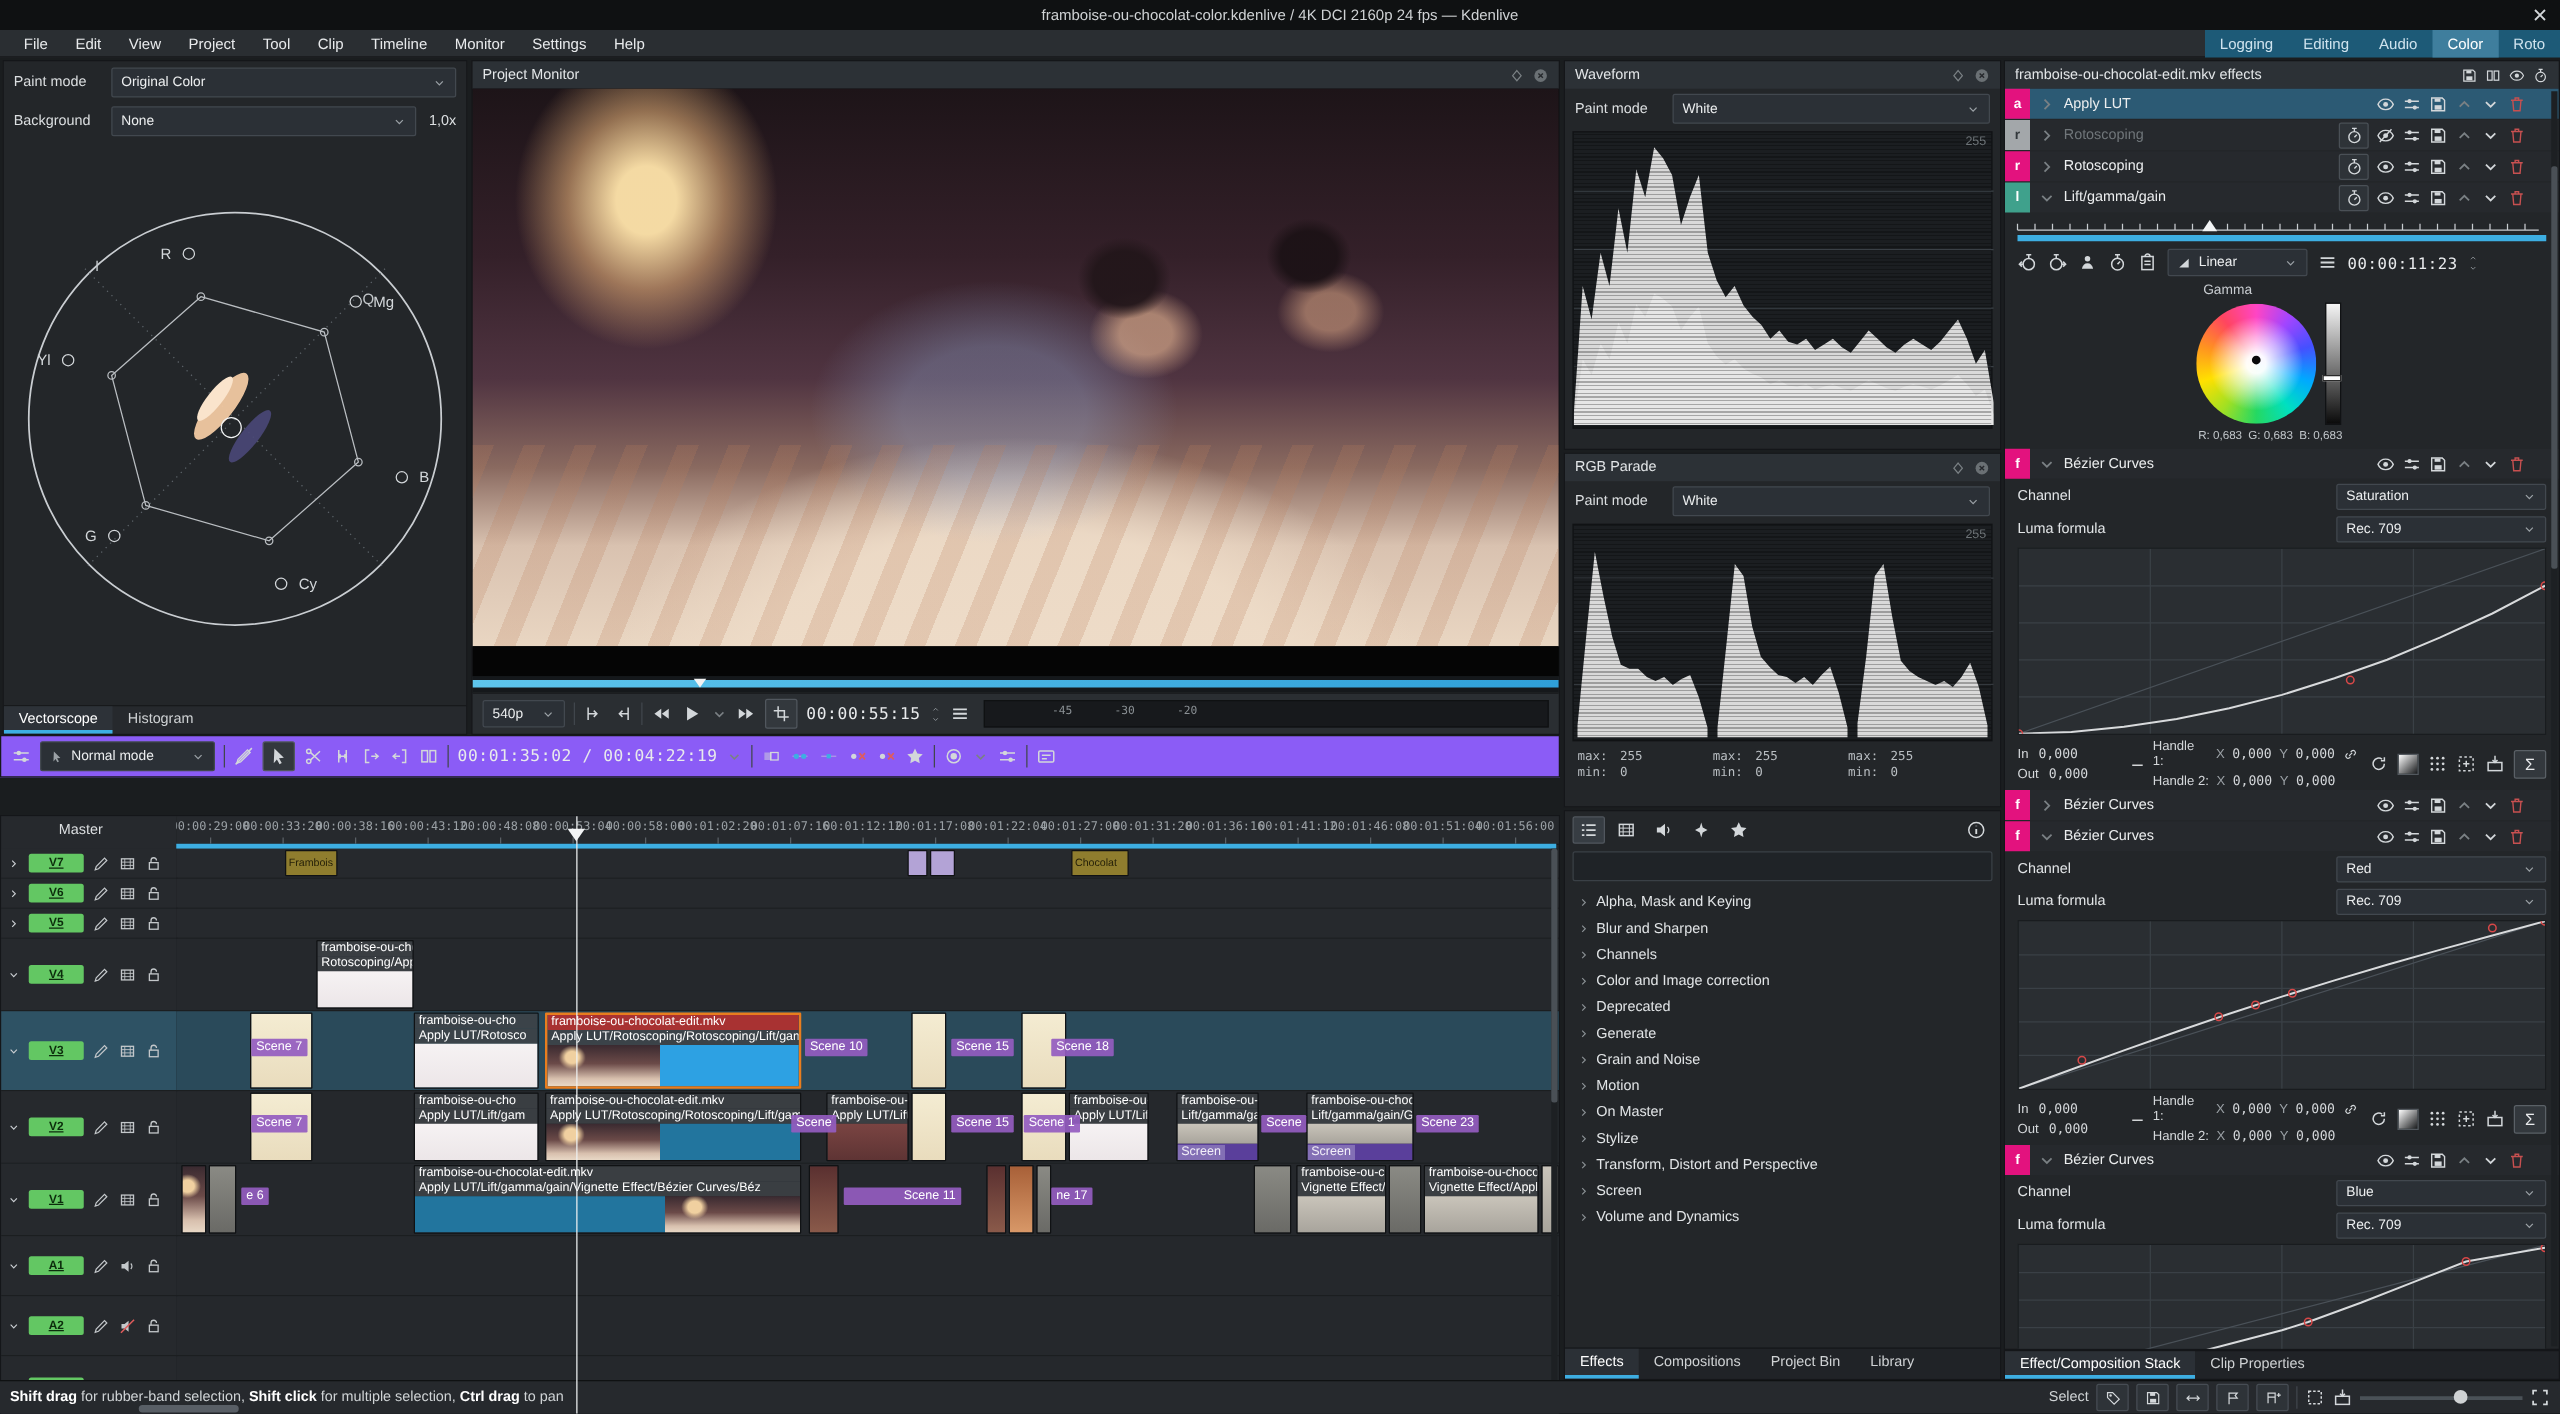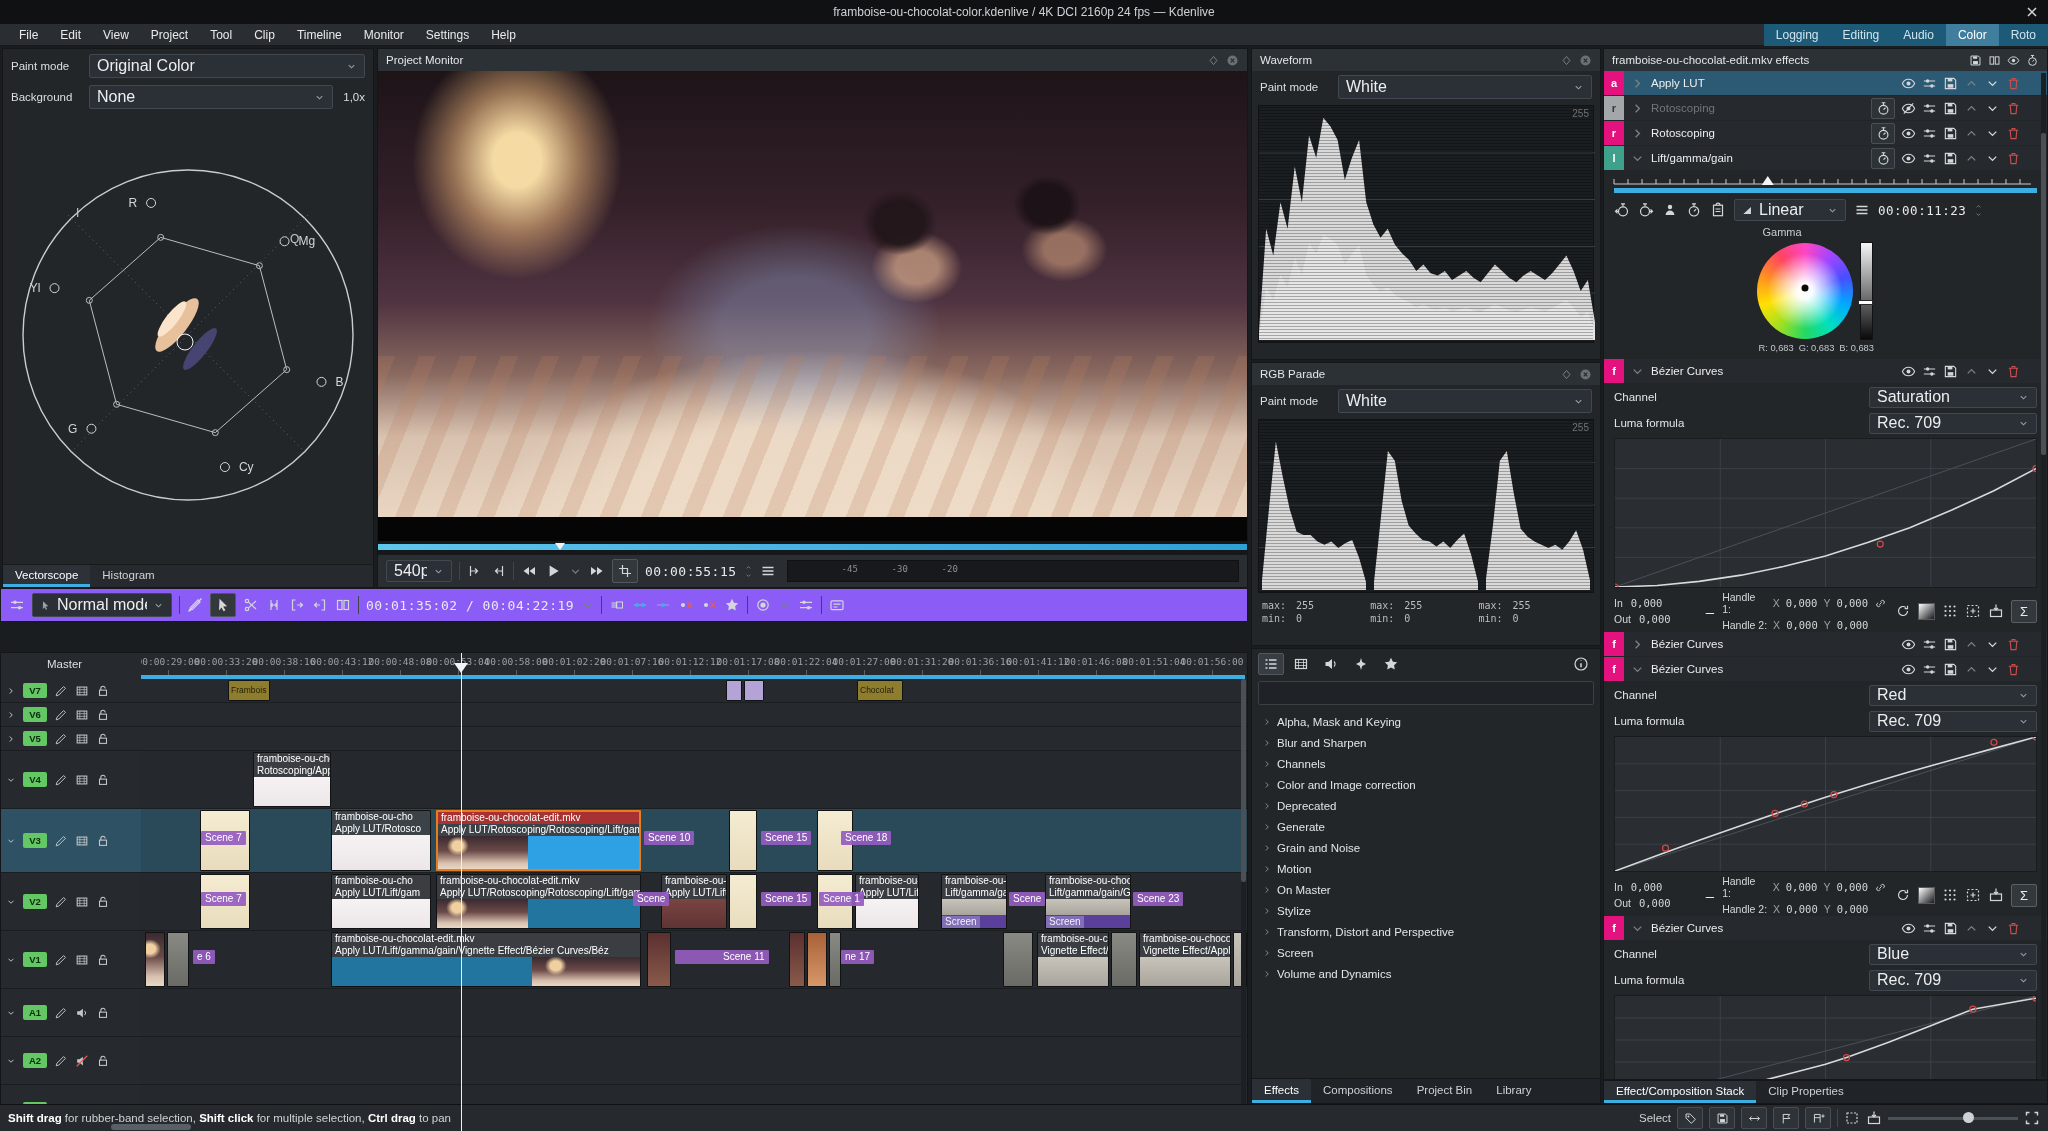--- a/index.html
+++ b/index.html
@@ -14,21 +14,21 @@
     border-bottom:1px solid #17191b;display:flex;align-items:center;padding-left:10px;gap:4px;box-sizing:border-box;}
   .menu-item{padding:2px 9px;color:#e8eaec;}
   .wsbar{position:absolute;right:0;top:24px;height:22px;display:flex;align-items:stretch;background:#1d5a77;}
   .ws-tab{display:flex;align-items:center;padding:0 12px;color:#cfe3ee;font-size:12px;}
   .ws-tab.active{background:#3f7e9d;color:#ffffff;}
   
   .panel{position:absolute;background:#232629;border:1px solid #141619;box-sizing:border-box;overflow:hidden;}
   .phead{height:22px;display:flex;align-items:center;padding:0 8px;font-size:11.5px;color:#e3e6e8;background:#2c3136;gap:6px;}
   .phead .sp{flex:1;}
   .cb{display:flex;align-items:center;gap:6px;background:#2b3036;border:1px solid #42484f;border-radius:2px;
-      padding:0 7px;height:24px;font-size:16px;color:#eceeef;box-sizing:border-box;}
+      padding:0 7px;height:24px;font-size:11px;color:#eceeef;box-sizing:border-box;}
   .cb .cbv{flex:1;white-space:nowrap;overflow:hidden;}
   .cb .ic{width:11px;height:11px;color:#9aa0a5;flex:none;}
   .ic{display:inline-flex;width:16px;height:16px;color:#d3d7da;flex:none;}
   .ic svg{width:100%;height:100%;}
   .ic.sm{width:13px;height:13px;}
   .ic.red{color:#c75050;}
   .ic.dim{color:#7a8084;}
   .sep{width:1px;height:18px;background:#40464c;flex:none;}
   .grad{display:inline-block;width:15px;height:15px;background:linear-gradient(135deg,#ffffff,#16181a);border:1px solid #53595f;}
   
@@ -135,22 +135,22 @@
   .rlabel{position:absolute;top:3px;transform:translateX(-50%);font-size:9.5px;color:#9aa0a5;font-family:"DejaVu Sans Mono",monospace;}
   .rtick{position:absolute;bottom:0;width:1px;height:5px;background:#5a6066;}
   .tl-zone{position:absolute;left:140px;right:2px;top:22px;height:4px;background:#3daee2;}
   .tl-rows{position:absolute;left:0;right:0;top:26px;bottom:0;}
   .trow{display:flex;border-bottom:1px solid #1b1e20;box-sizing:border-box;}
   .thead{flex:0 0 140px;display:flex;align-items:center;gap:7px;padding-left:5px;box-sizing:border-box;background:#26292d;}
   .trow.sel .thead{background:#2e5264;}
   .tbody{flex:1;position:relative;overflow:hidden;background:#25282c;}
   .trow.dimrow .tbody{background:#26292d;}
   .trow.sel .tbody{background:#2a4a5a;}
-  .tbadge{width:24px;height:15px;border-radius:2px;background:#63c763;color:#0c2d0c;font-size:9.5px;font-weight:bold;
-    display:flex;align-items:center;justify-content:center;flex:none;}
+  .tbadge{width:44px;height:15px;border-radius:2px;background:#63c763;color:#0c2d0c;font-size:9.5px;font-weight:bold;
+    display:flex;align-items:center;justify-content:center;flex:none;text-decoration:underline;}
   .thead .ic{width:14px;height:14px;color:#c3c7ca;}
   .thead .chv{width:10px;height:10px;color:#c8ccd0;}
   .cl{position:absolute;top:1px;bottom:1px;border:1px solid #101214;border-radius:1px;overflow:hidden;font-size:10px;box-sizing:border-box;}
   .cl.fxc{display:flex;flex-direction:column;}
   .cl .l1,.cl .l2{height:12px;line-height:12px;background:rgba(62,66,70,.86);color:#fff;padding:0 3px;white-space:nowrap;overflow:hidden;flex:none;}
   .cl .l1.red{background:#a83232;}
   .cl .bd{flex:1;display:flex;}
   .cl .scr{height:13px;background:#5a3f9b;display:flex;align-items:center;flex:none;}
   .cl .scr span{background:rgba(238,238,248,.28);color:#f2eff8;padding:0 3px;height:12px;line-height:12px;font-size:10px;}
   .cl.selmain{border:2px solid #e87d1e;}

